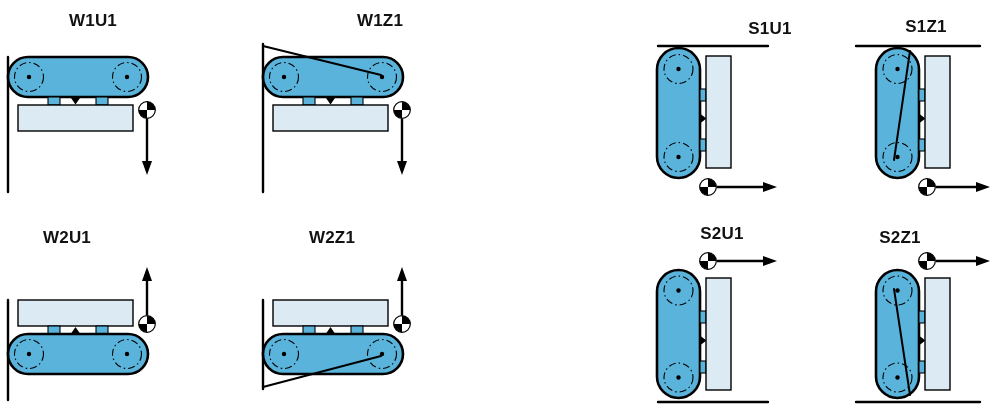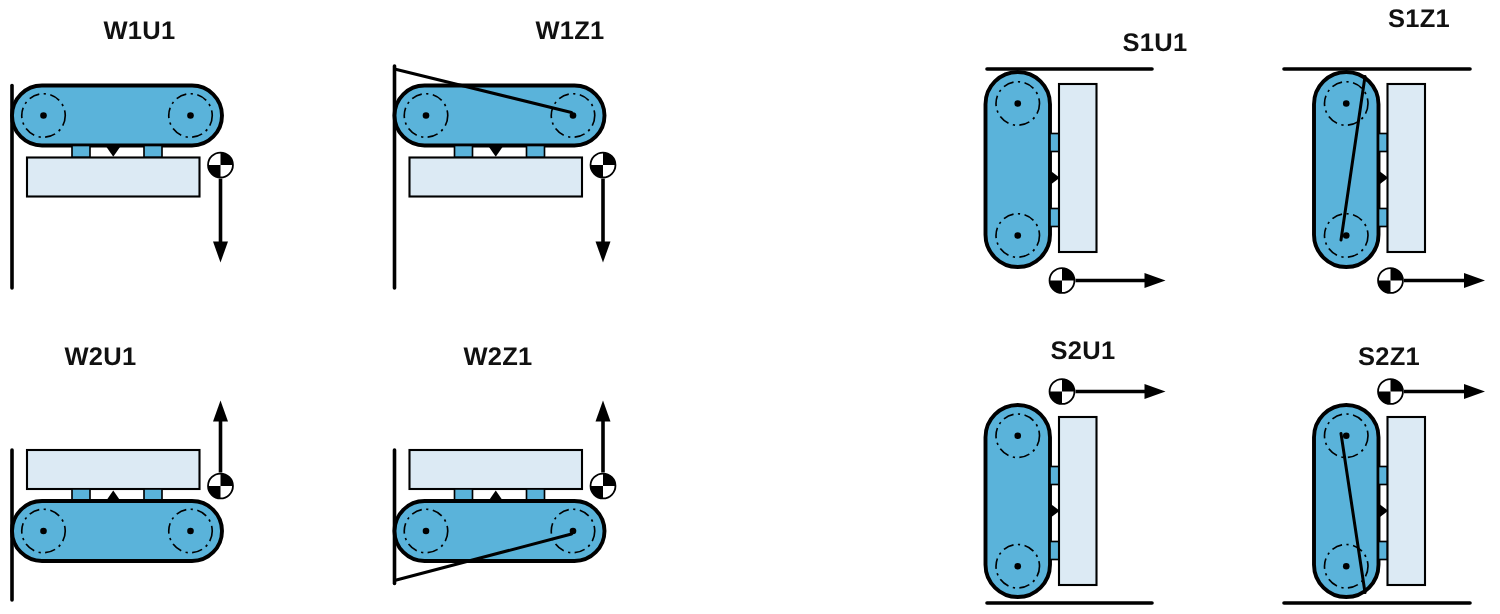--- a/index.html
+++ b/index.html
@@ -43,25 +43,25 @@
         <circle r="8.3" fill="#ffffff" stroke="#000000" stroke-width="1.2"></circle>
         <path d="M0,0 L0,-8.3 A8.3 8.3 0 0 1 8.3,0 Z" fill="#000000"></path>
         <path d="M0,0 L0,8.3 A8.3 8.3 0 0 1 -8.3,0 Z" fill="#000000"></path>
       </g>
     </defs>
   </svg>
 
   <div class="title" style="left:68px;  top:11px;margin-left:25px;">W1U1</div>
   <div class="title" style="left:332px; top:11px;margin-left:48px;">W1Z1</div>
   <div class="title" style="left:722px; top:19px;margin-left:48px;">S1U1</div>
-  <div class="title" style="left:926px; top:3px;margin-left:20px;">S1Z1</div>
+  <div class="title" style="left:926px; top:17px;">S1Z1</div>
   <div class="title" style="left:67px;  top:228px;">W2U1</div>
   <div class="title" style="left:332px; top:228px;">W2Z1</div>
   <div class="title" style="left:722px; top:224px;">S2U1</div>
-  <div class="title" style="left:926px; top:228px;">S2Z1</div>
+  <div class="title" style="left:900px; top:228px;">S2Z1</div>
 
   <svg class="diagram" style="left:0px; top:40px;" width="170" height="162" viewBox="0 0 170 162">
     <path class="refline" d="M8,17 V152"></path>
     <rect class="belt" x="8" y="17" width="140" height="40" rx="20"></rect>
     <circle class="pulley" cx="29" cy="37" r="14.5"></circle>
     <circle class="hub" cx="29" cy="37" r="2.2"></circle>
     <circle class="pulley" cx="127" cy="37" r="14.5"></circle>
     <circle class="hub" cx="127" cy="37" r="2.2"></circle>
     <rect class="tab" x="48" y="57" width="12" height="8"></rect>
     <rect class="tab" x="96" y="57" width="12" height="8"></rect>

